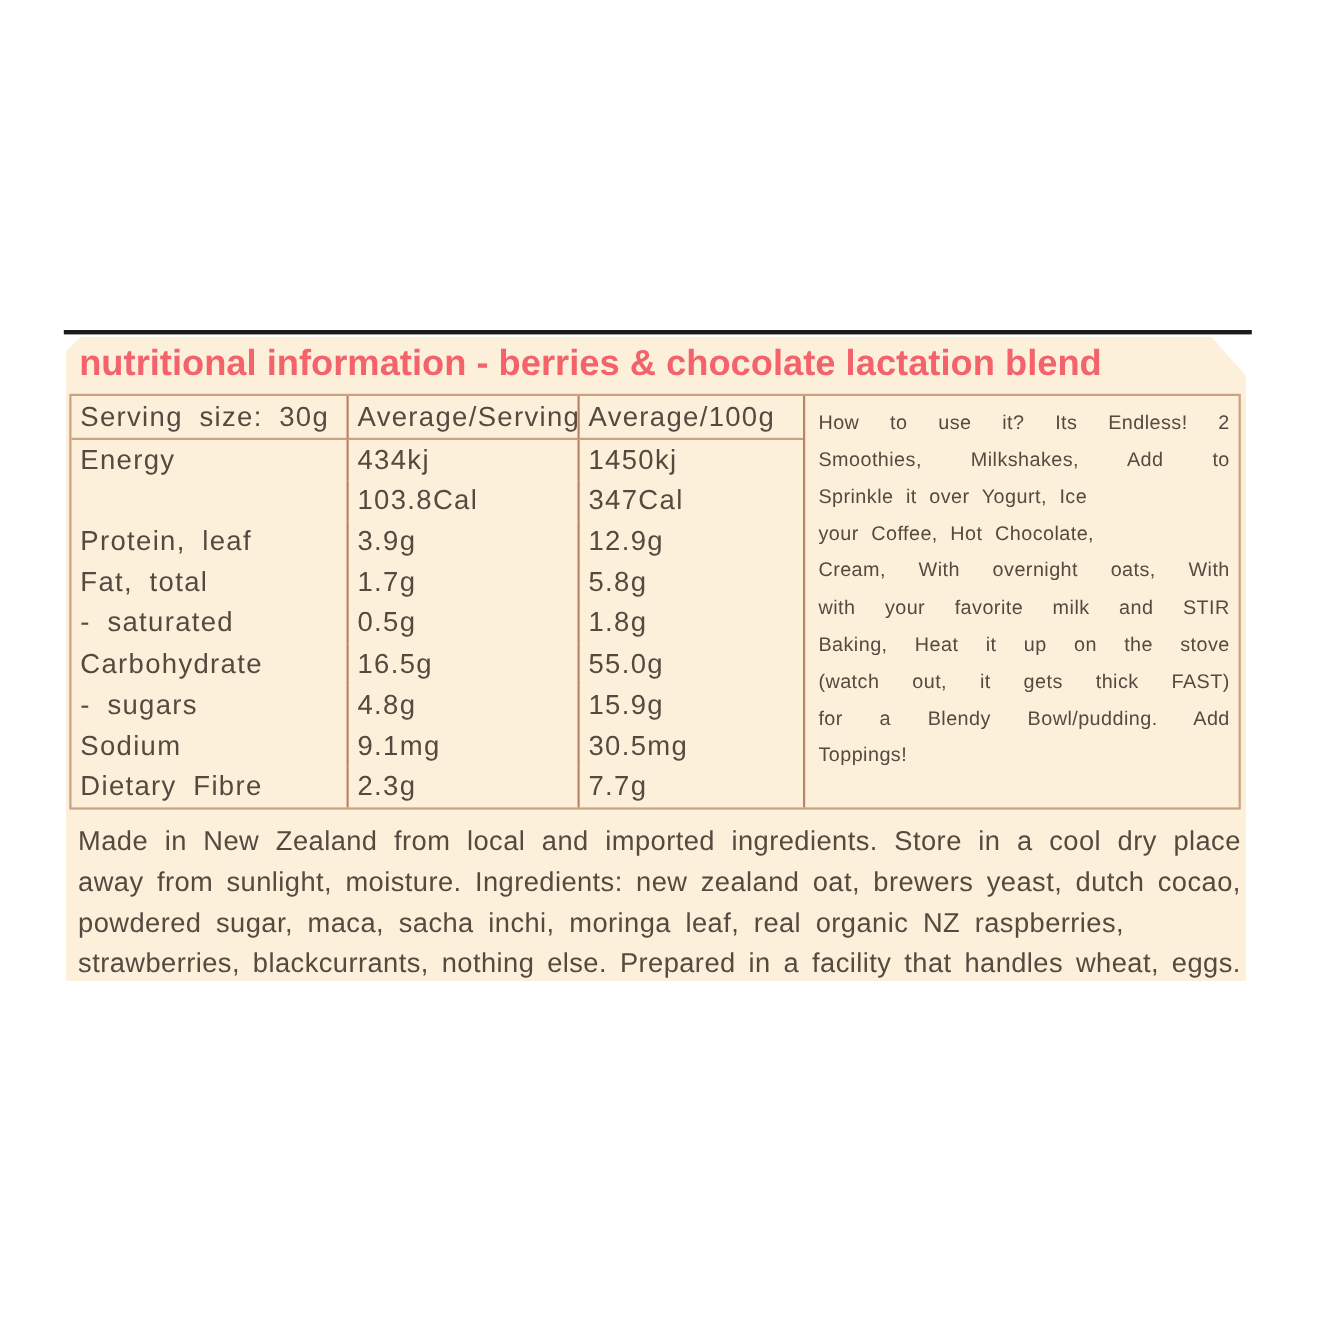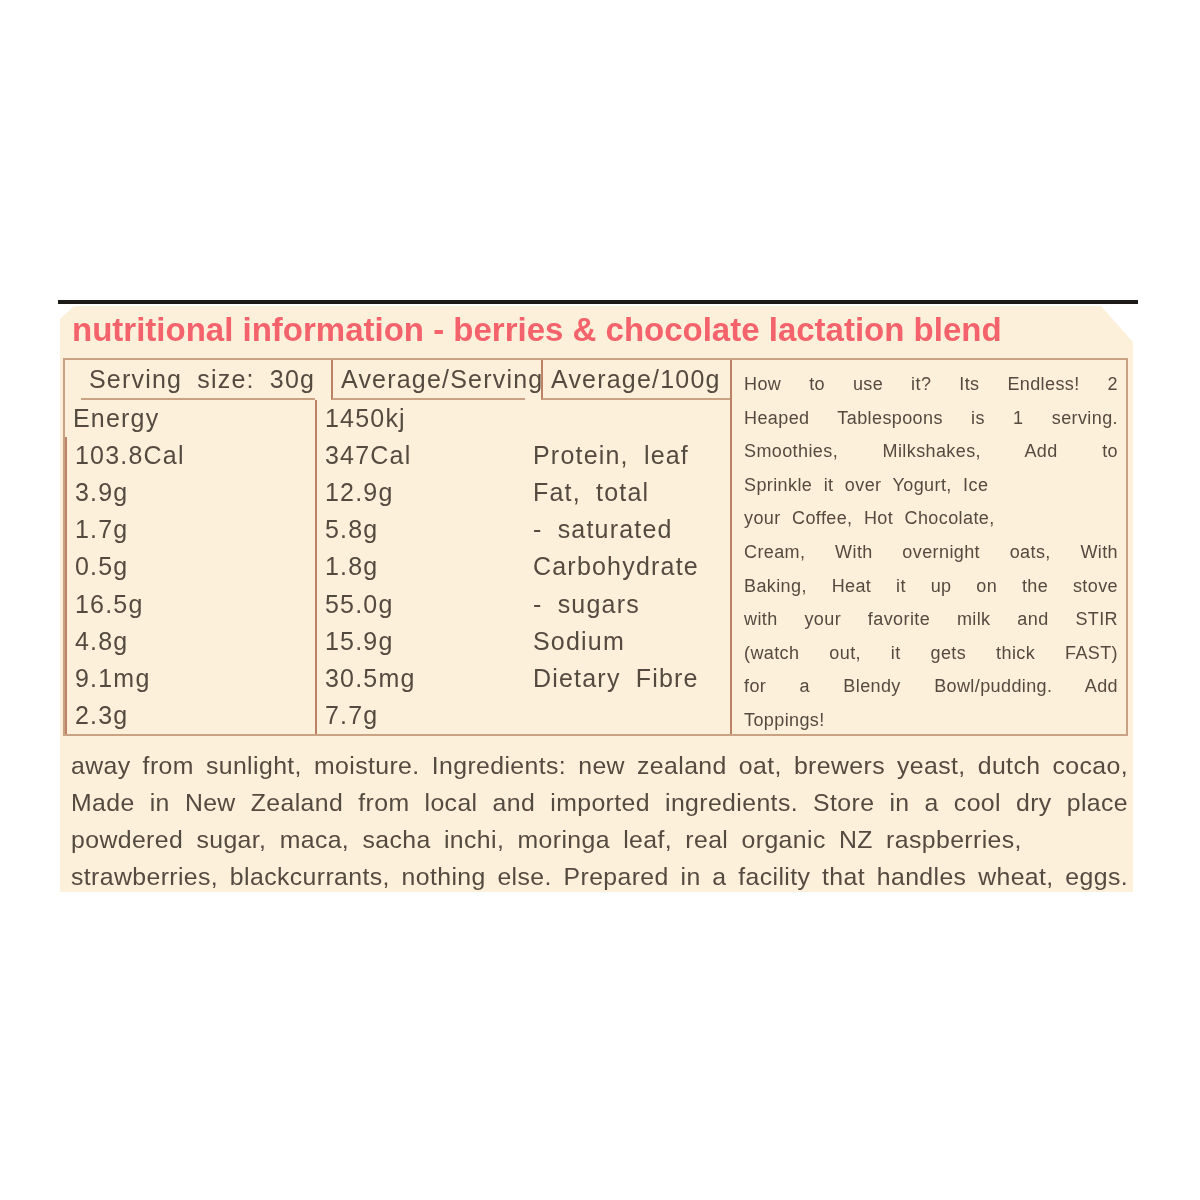--- a/index.html
+++ b/index.html
@@ -37,21 +37,21 @@
     display:grid;
     grid-template-columns:250px 210px 205px 1fr;
     grid-template-rows:40px repeat(9,1fr);
     font-size:25px;letter-spacing:1.2px;word-spacing:7px;
   }
   .cell{
     display:flex;align-items:center;padding-left:8px;box-sizing:border-box;
     white-space:nowrap;overflow:visible;
   }
   .cell.c2,.cell.c3{border-left:2px solid var(--border-v);}
-  .cell.hdr{border-bottom:2px solid var(--border-h);margin-left:16px;}
+  .cell.hdr{border-bottom:2px solid var(--border-h);}
   .howto{
     grid-column:4;grid-row:1 / -1;
     border-left:2px solid var(--border-v);
     box-sizing:border-box;
     padding:8px 8px 16px 12px;
     font-size:18px;line-height:33.6px;letter-spacing:0.4px;
   }
   .jl{text-align:justify;text-align-last:justify;}
   .ll{text-align:left;word-spacing:6px;}
   .footer-paragraph{
@@ -69,33 +69,33 @@
 <div class="page-title">nutritional information - berries &amp; chocolate lactation blend</div>
 
 <div class="nutrition-table">
 
   <div class="cell c1 hdr">Serving size: 30g</div>
   <div class="cell c2 hdr">Average/Serving</div>
   <div class="cell c3 hdr">Average/100g</div>
 
   <div class="howto">
     <div class="jl">How to use it? Its Endless! 2</div>
-    <div class="jl">Heaped Tablespoons is 1 serving.</div>
     <div class="jl">Smoothies, Milkshakes, Add to</div>
     <div class="ll">Sprinkle it over Yogurt, Ice</div>
     <div class="ll">your Coffee, Hot Chocolate,</div>
     <div class="jl">Cream, With overnight oats, With</div>
+    <div class="jl">with your favorite milk and STIR</div>
     <div class="jl">Baking, Heat it up on the stove</div>
-    <div class="jl">with your favorite milk and STIR</div>
     <div class="jl">(watch out, it gets thick FAST)</div>
     <div class="jl">for a Blendy Bowl/pudding. Add</div>
     <div class="ll">Toppings!</div>
   </div>
 
   <div class="cell c1">Energy</div>
+  <div class="cell c2">434kj</div>
   <div class="cell c3">1450kj</div>
 
   <div class="cell c1"></div>
   <div class="cell c2">103.8Cal</div>
   <div class="cell c3">347Cal</div>
 
   <div class="cell c1">Protein, leaf</div>
   <div class="cell c2">3.9g</div>
   <div class="cell c3">12.9g</div>
 
@@ -118,17 +118,17 @@
   <div class="cell c1">Sodium</div>
   <div class="cell c2">9.1mg</div>
   <div class="cell c3">30.5mg</div>
 
   <div class="cell c1">Dietary Fibre</div>
   <div class="cell c2">2.3g</div>
   <div class="cell c3">7.7g</div>
 </div>
 
 <div class="footer-paragraph">
+  <div class="jl">Made in New Zealand from local and imported ingredients. Store in a cool dry place</div>
   <div class="jl">away from sunlight, moisture. Ingredients: new zealand oat, brewers yeast, dutch cocao,</div>
-  <div class="jl">Made in New Zealand from local and imported ingredients. Store in a cool dry place</div>
   <div class="ll">powdered sugar, maca, sacha inchi, moringa leaf, real organic NZ raspberries,</div>
   <div class="jl">strawberries, blackcurrants, nothing else. Prepared in a facility that handles wheat, eggs.</div>
 </div>
 
 </body></html>

